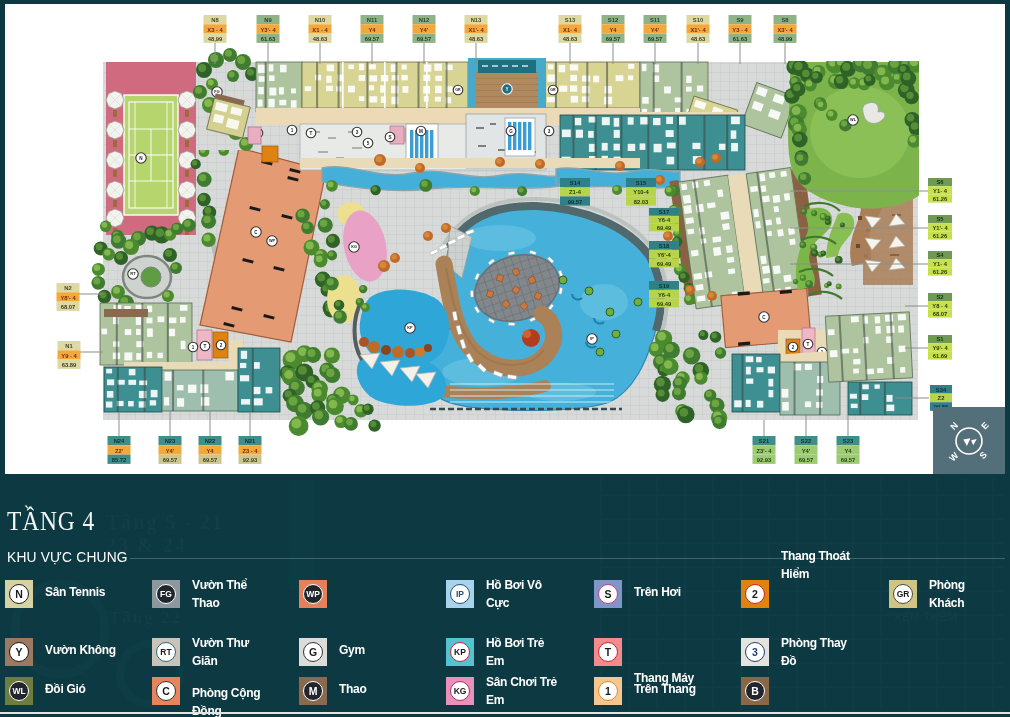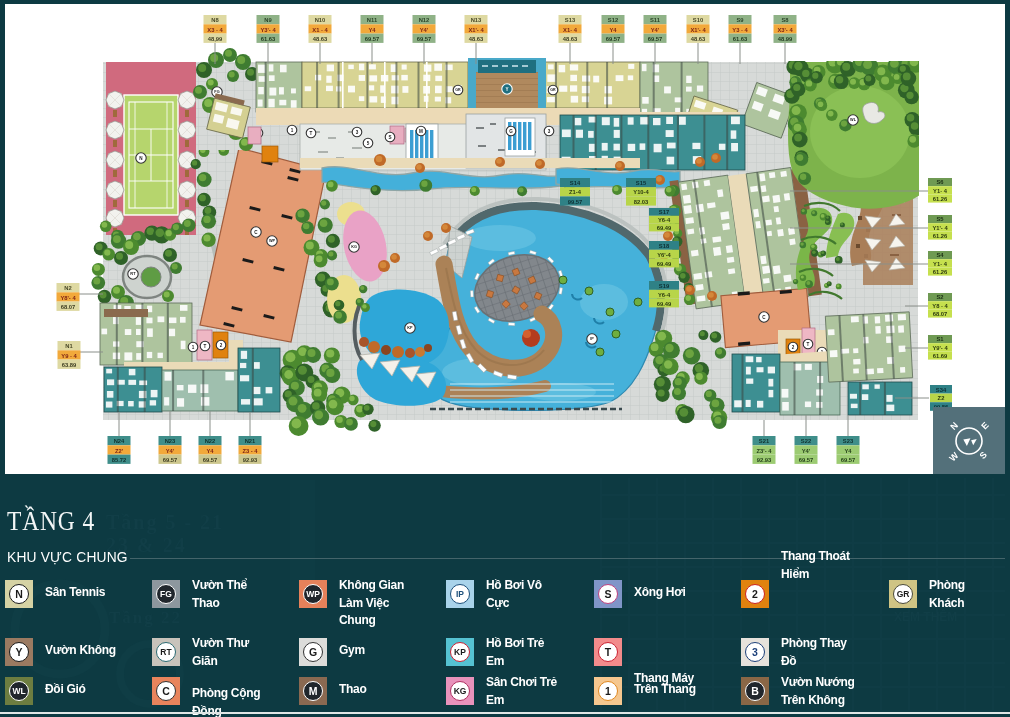--- a/index.html
+++ b/index.html
@@ -1572,29 +1572,28 @@
       <span class="cc" style="border-color:#1a1a1a;color:#1a1a1a;background:#ffffff;font-size:10.5px">N</span>
     </div>
     <div class="lb" style="left:45px;top:584px">Sân Tennis</div>
     <div class="ic" style="left:152px;top:580px;background:#8d979e">
       <span class="cc" style="border-color:#ffffff;color:#ffffff;background:#20262c;font-size:8.5px">FG</span>
     </div>
     <div class="lb" style="left:192px;top:577px">Vườn Thể<br>Thao</div>
     <div class="ic" style="left:299px;top:580px;background:#e5815a">
       <span class="cc" style="border-color:#ffffff;color:#ffffff;background:#20262c;font-size:8.5px">WP</span>
     </div>
-    <div class="lb" style="left:339px;top:577px">Không Gian<br>Làm Việc<br>Chung</div>
     <div class="ic" style="left:446px;top:580px;background:#a9d3ea">
       <span class="cc" style="border-color:#1c4f7a;color:#1c4f7a;background:#ffffff;font-size:8.5px">IP</span>
     </div>
     <div class="lb" style="left:486px;top:577px">Hồ Bơi Vô<br>Cực</div>
     <div class="ic" style="left:594px;top:580px;background:#8095c8">
       <span class="cc" style="border-color:#c0417e;color:#1a1a1a;background:#ffffff;font-size:10.5px">S</span>
     </div>
-    <div class="lb" style="left:634px;top:584px">Xông Hơi</div>
+    <div class="lb" style="left:634px;top:584px">Trên Hơi</div>
     <div class="ic" style="left:741px;top:580px;background:#e0820f">
       <span class="cc" style="border-color:#cc2222;color:#1a1a1a;background:#ffffff;font-size:10.5px">2</span>
     </div>
     <div class="lb" style="left:781px;top:548px">Thang Thoát<br>Hiểm</div>
     <div class="ic" style="left:889px;top:580px;background:#cfc484">
       <span class="cc" style="border-color:#4a4a3a;color:#1a1a1a;background:#ffffff;font-size:8.5px">GR</span>
     </div>
     <div class="lb" style="left:929px;top:577px">Phòng<br>Khách</div>
     <div class="ic" style="left:5px;top:638px;background:#9b7a61">
       <span class="cc" style="border-color:#1a1a1a;color:#1a1a1a;background:#ffffff;font-size:10.5px">Y</span>
@@ -1636,15 +1635,14 @@
       <span class="cc" style="border-color:#b03060;color:#1a1a1a;background:#ffffff;font-size:8.5px">KG</span>
     </div>
     <div class="lb" style="left:486px;top:674px">Sân Chơi Trẻ<br>Em</div>
     <div class="ic" style="left:594px;top:677px;background:#f5c78f">
       <span class="cc" style="border-color:#e08820;color:#1a1a1a;background:#ffffff;font-size:10.5px">1</span>
     </div>
     <div class="lb" style="left:634px;top:681px">Trên Thang</div>
     <div class="ic" style="left:741px;top:677px;background:#8a6746">
       <span class="cc" style="border-color:#ffffff;color:#ffffff;background:#20262c;font-size:10.5px">B</span>
     </div>
-    <div class="lb" style="left:781px;top:674px">Vườn Nướng<br>Trên Không</div>
 
 <div id="botline"></div>
 </div>
 </body></html>

